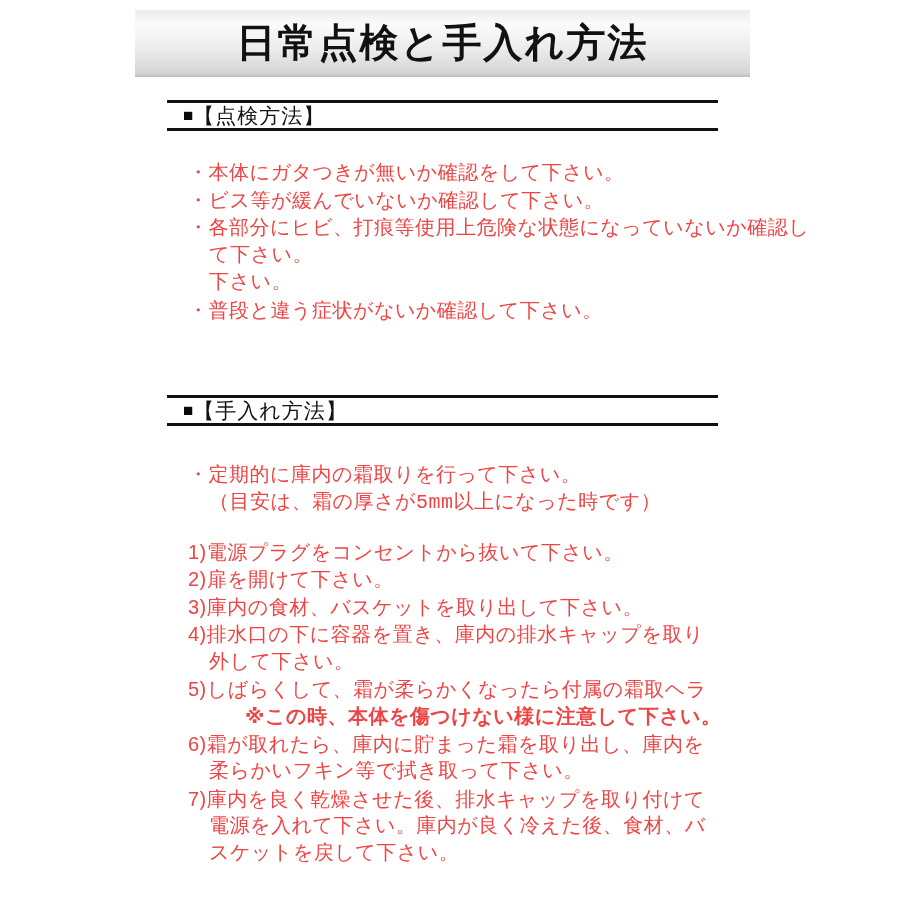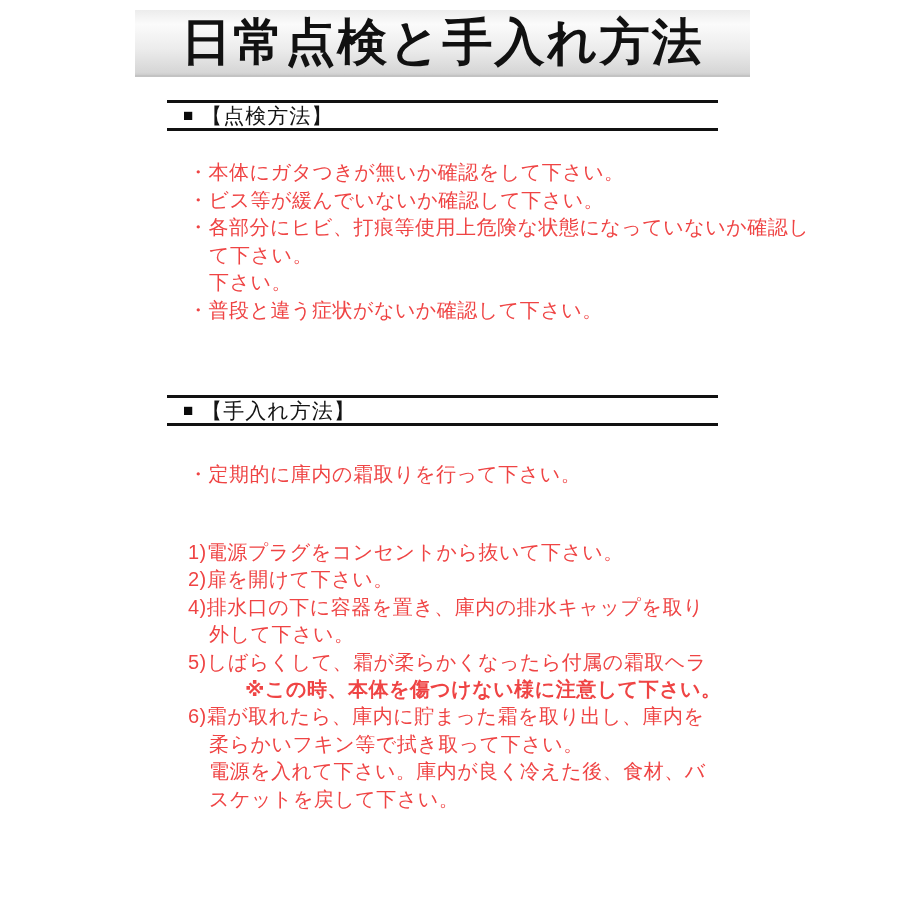--- a/index.html
+++ b/index.html
@@ -11,43 +11,43 @@
     -webkit-font-smoothing:antialiased;
   }
   
   .banner{
     position:absolute;left:135px;top:10px;width:615px;height:65px;
     background:linear-gradient(180deg,#ececec 0%,#fbfbfb 22%,#ececec 60%,#d6d6d6 96%,#cccccc 100%);
     border-bottom:2px solid #c3c3c3;
     display:flex;align-items:center;justify-content:center;
   }
   .banner h1{
-    margin:0;font-size:50px;font-weight:bold;color:#111;
+    margin:0;font-size:39px;font-weight:bold;color:#111;
     letter-spacing:2px;white-space:nowrap;
   }
   
   .sec-box{
     position:absolute;left:167px;width:551px;height:25px;
     border-top:3px solid #111;border-bottom:3px solid #111;
     display:flex;align-items:center;
   }
   .sec-box .marker{
     font-size:17px;color:#0a0a0a;margin-left:16px;line-height:1;
   }
   .sec-box .sec-title{
-    font-size:21px;color:#141414;margin-left:8px;letter-spacing:1px;white-space:nowrap;
+    font-size:21px;color:#141414;letter-spacing:1px;white-space:nowrap;
   }
   
   .tlist{position:absolute;left:188px;right:60px;}
   .ln{
     font-size:20px;line-height:27.5px;white-space:nowrap;
     letter-spacing:0.5px;color:#ef4444;
   }
   .steps .ln{line-height:27.4px;}
-  .i1{padding-left:21px;}
+  .i1{padding-left:21px;font-family:Liberation Mono, monospace;}
   .i2{padding-left:57px;font-weight:bold;}
 </style>
 </head>
 <body>
 
 <div class="banner">
   <h1>日常点検と手入れ方法</h1>
 </div>
 
 <div class="sec-box" style="top:100px;">
@@ -64,26 +64,29 @@
   <div class="ln i0">・普段と違う症状がないか確認して下さい。</div>
 </div>
 
 <div class="sec-box" style="top:395px;">
   <span class="marker">■</span>
   <span class="sec-title">【手入れ方法】</span>
 </div>
 
 <div class="tlist" style="top:449px;margin-top:12px;">
   <div class="ln i0">・定期的に庫内の霜取りを行って下さい。</div>
+  <div class="ln i1">（目安は、霜の厚さが5mm以上になった時です）</div>
 </div>
 
 <div class="tlist steps" style="top:539px;">
   <div class="ln i0">1)電源プラグをコンセントから抜いて下さい。</div>
   <div class="ln i0">2)扉を開けて下さい。</div>
+  <div class="ln i0">3)庫内の食材、バスケットを取り出して下さい。</div>
   <div class="ln i0">4)排水口の下に容器を置き、庫内の排水キャップを取り</div>
   <div class="ln i1">外して下さい。</div>
   <div class="ln i0">5)しばらくして、霜が柔らかくなったら付属の霜取ヘラ</div>
   <div class="ln i2">※この時、本体を傷つけない様に注意して下さい。</div>
   <div class="ln i0">6)霜が取れたら、庫内に貯まった霜を取り出し、庫内を</div>
   <div class="ln i1">柔らかいフキン等で拭き取って下さい。</div>
+  <div class="ln i0">7)庫内を良く乾燥させた後、排水キャップを取り付けて</div>
   <div class="ln i1">電源を入れて下さい。庫内が良く冷えた後、食材、バ</div>
   <div class="ln i1">スケットを戻して下さい。</div>
 </div>
 
 </body></html>

